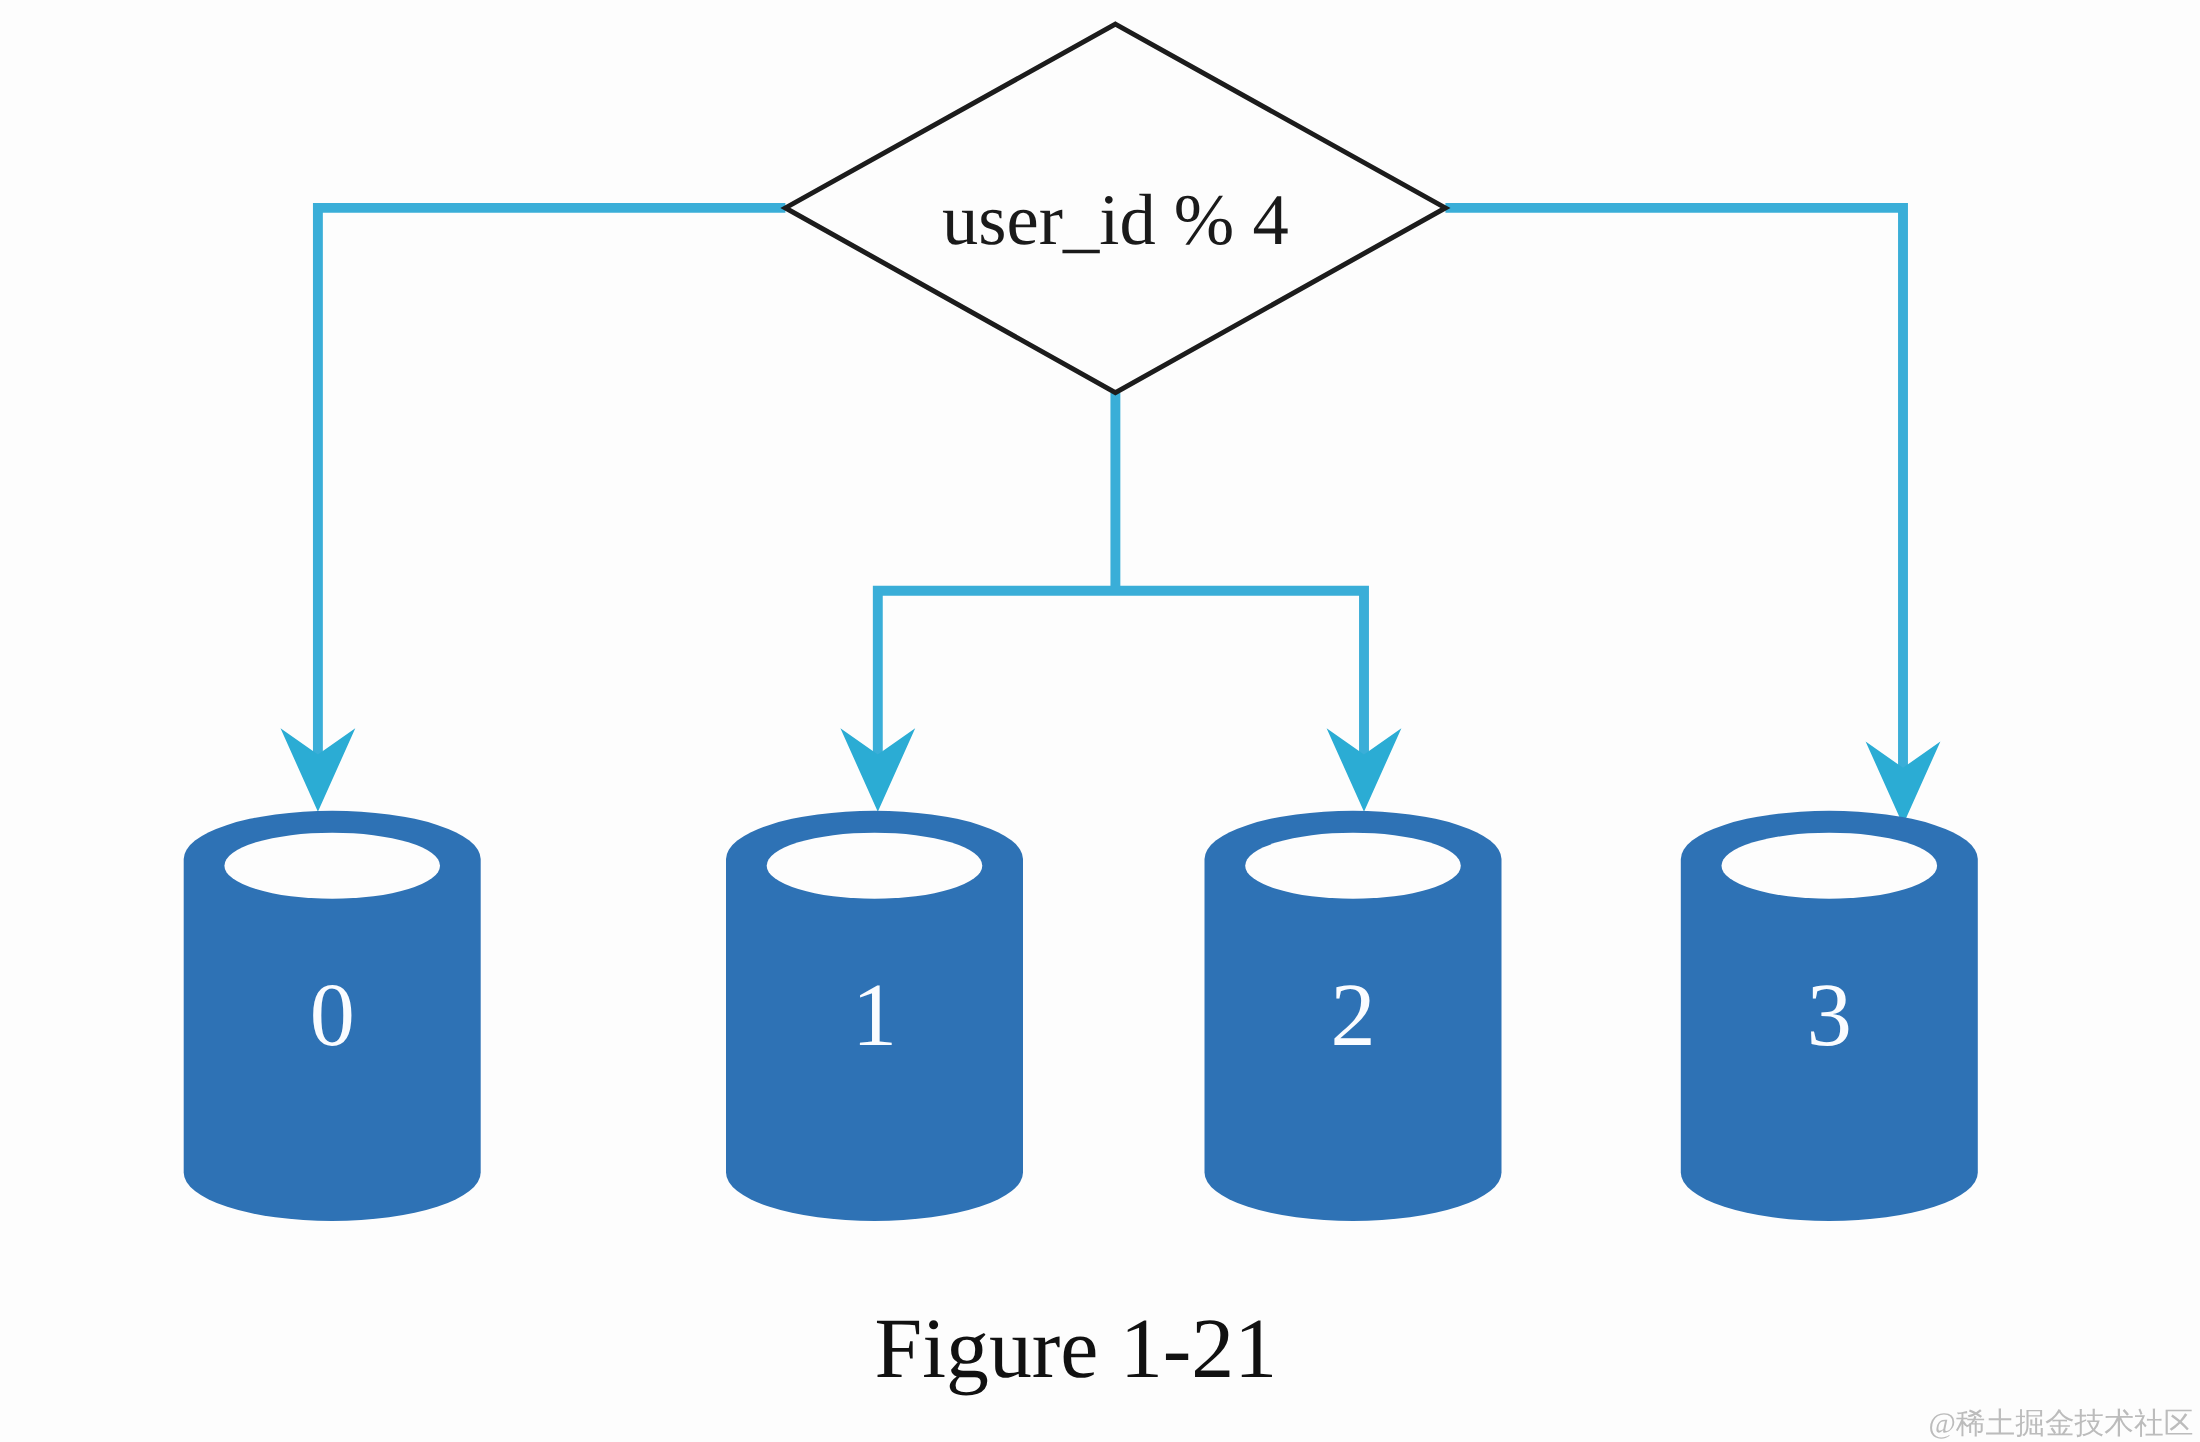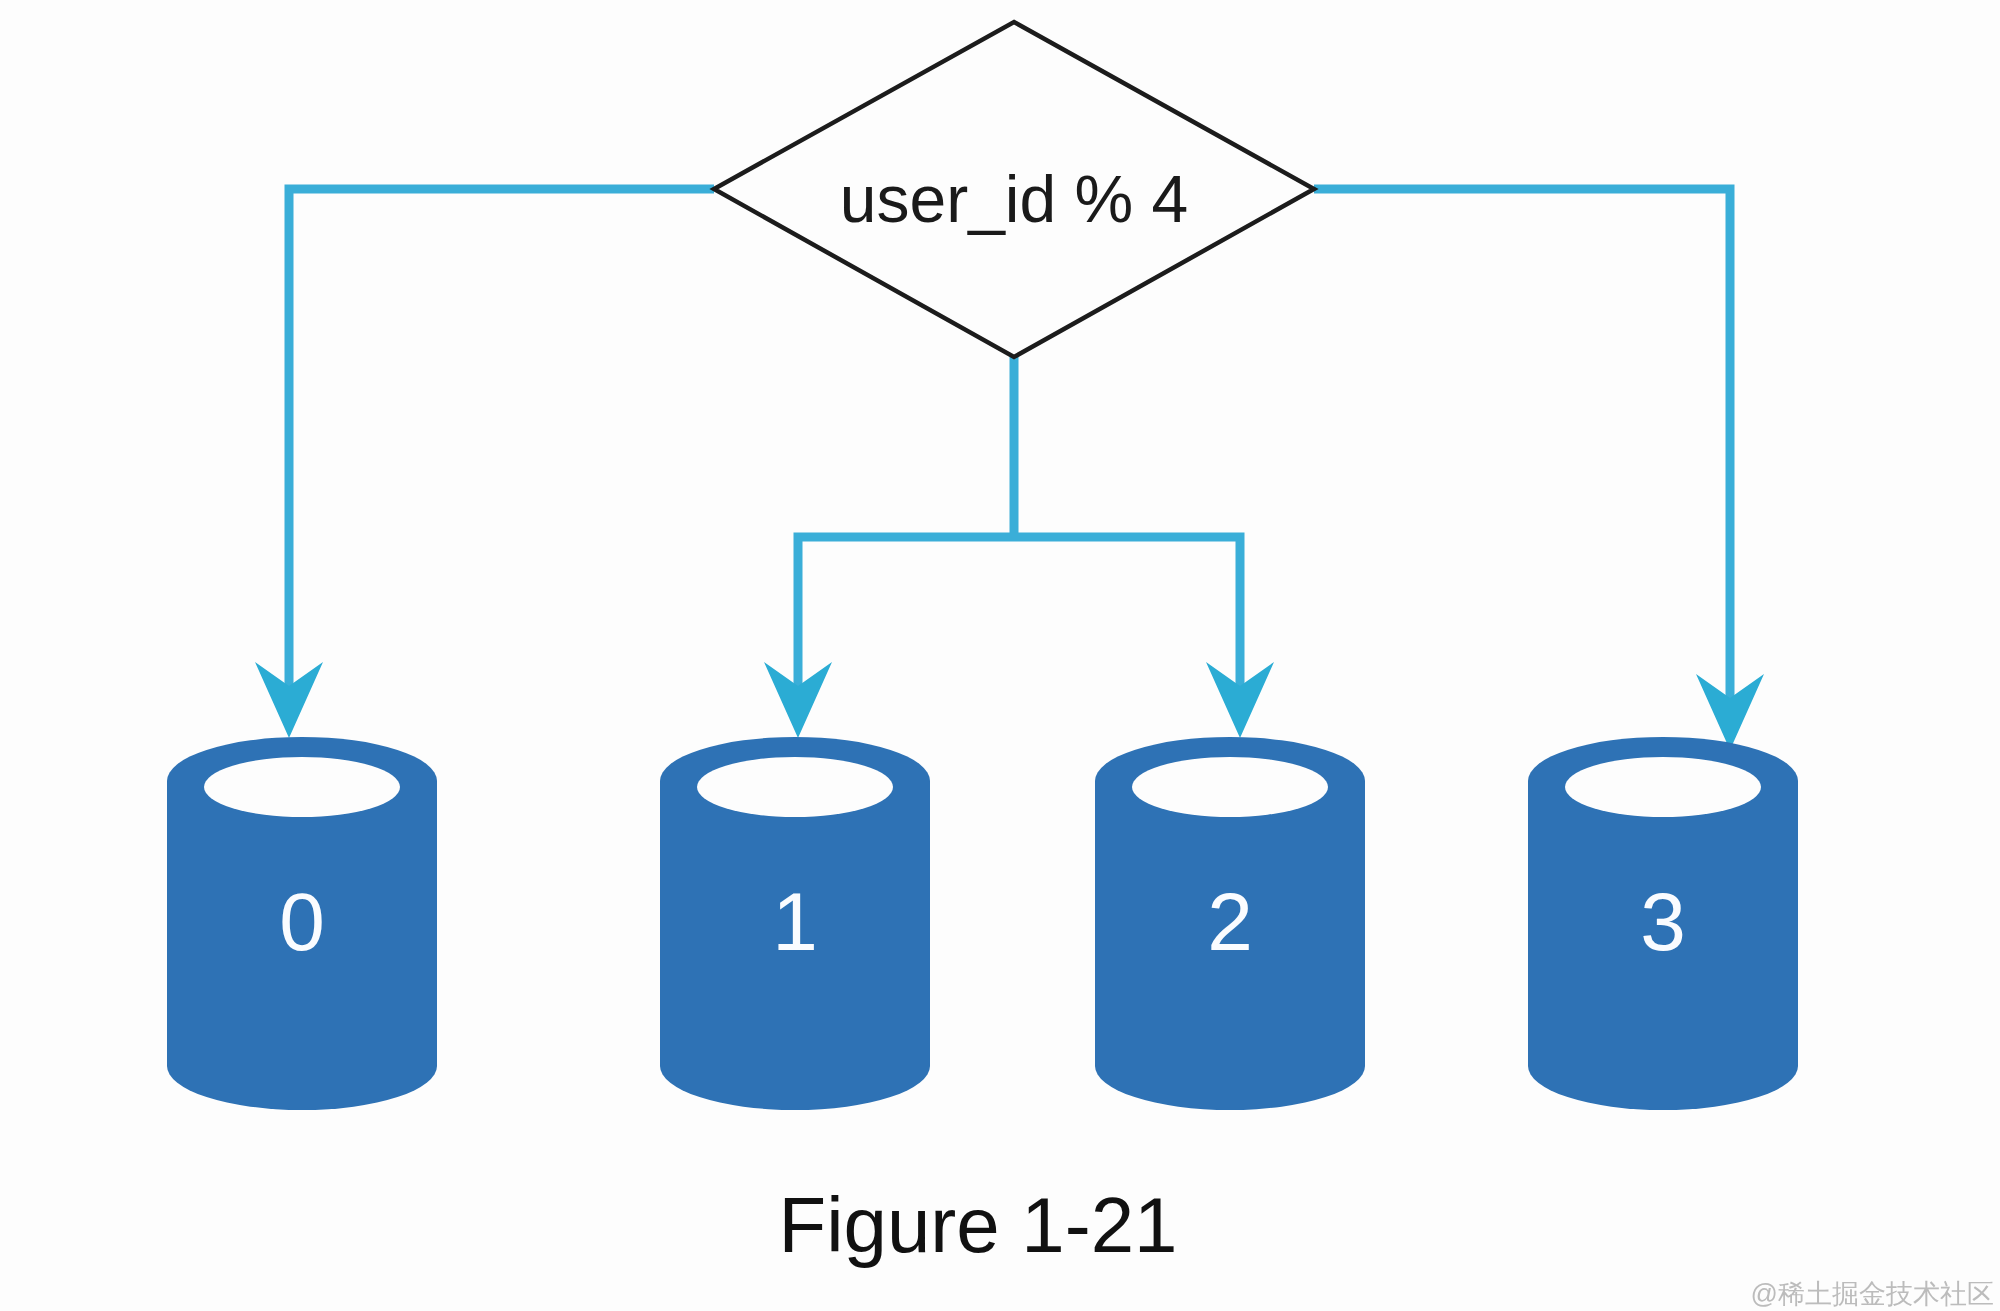--- a/index.html
+++ b/index.html
@@ -2,21 +2,21 @@
 <html><head>
 <meta charset="utf-8">
 <style>
   html, body { margin: 0; padding: 0; background: #ffffff; }
   .stage {
     position: relative;
     width: 2000px;
     height: 1311px;
     background: #fdfdfd;
     overflow: hidden;
-    font-family: Liberation Sans, sans-serif;
+    font-family: Liberation Serif, serif;
   }
   svg.diagram { display: block; width: 2000px; height: 1311px; }
 
   .diamond       { fill: #fdfdfd; stroke: #1c1c1c; stroke-width: 4.5; stroke-linejoin: miter; }
   .diamond-label { fill: #1a1a1a; font-size: 66px; text-anchor: middle; }
 
   .conn          { fill: none; stroke: #3aaed8; stroke-width: 9; stroke-linejoin: miter; stroke-linecap: butt; }
   .head          { fill: #2bacd4; stroke: none; }
 
   .cyl           { fill: #2e72b5; }

